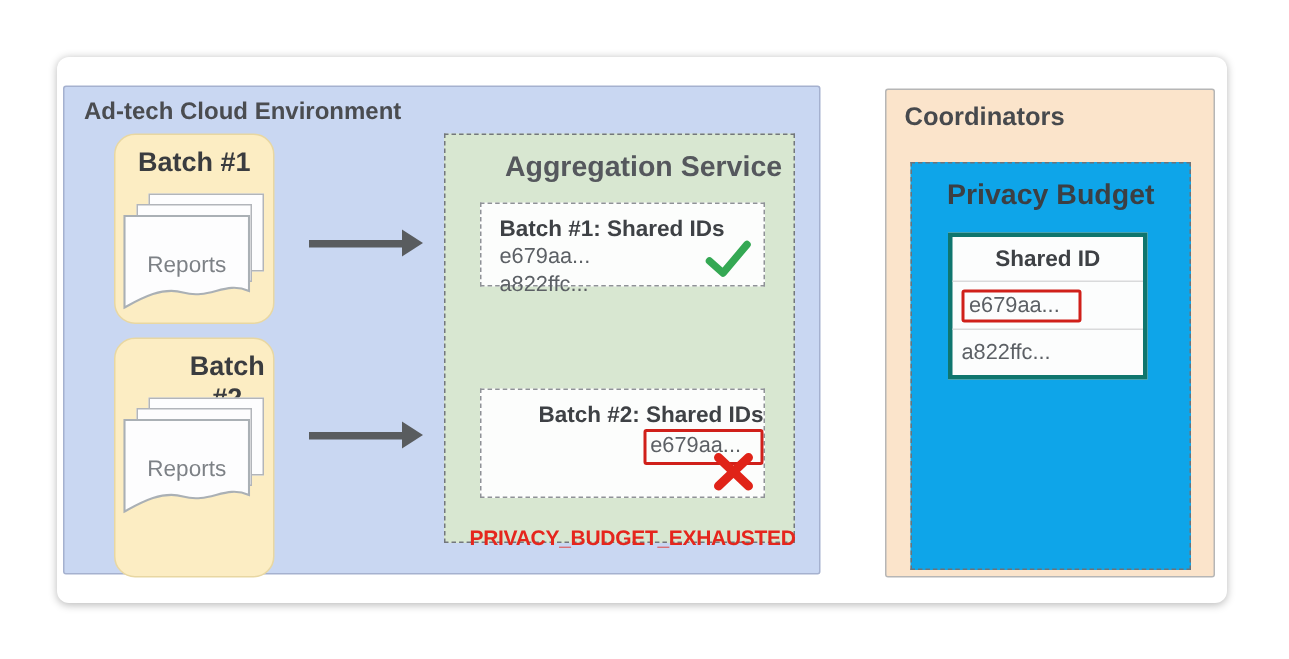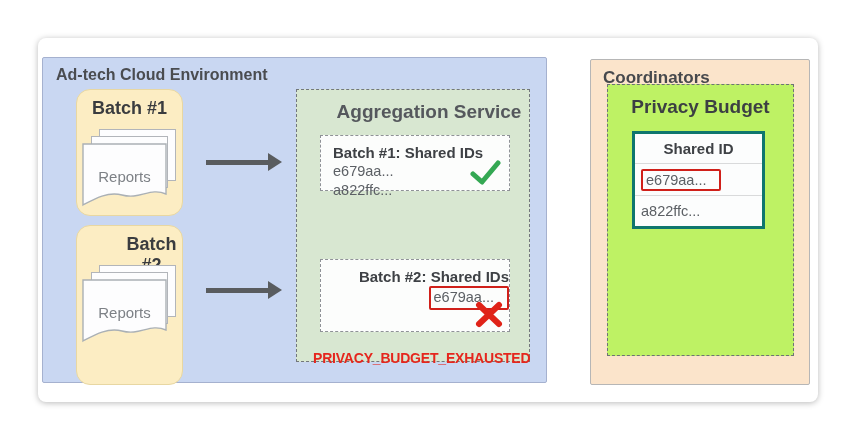--- a/index.html
+++ b/index.html
@@ -51,22 +51,22 @@
   .status-icon { position:absolute; }
   .check-icon { right:8px; bottom:4px; }
   .cross-icon { right:6px; bottom:3px; }
   .error-label { position:absolute; left:16px; top:260px; font-size:14px; font-weight:bold;
                  color:#e5261d; letter-spacing:-0.2px; white-space:nowrap; }
 
   
   .coord-box { position:absolute; left:590px; top:59px; width:220px; height:326px;
                background:#fbe4cb; border:1.5px solid #b6b6b6; border-radius:2px; }
   .coord-title { position:absolute; left:12px; top:8px; font-size:17px; font-weight:bold; color:#47494d; }
-  .budget-box { position:absolute; left:16px; top:24px; width:187px; height:272px;
-                background:#bef264; border:1.5px dashed #6e7277; }
+  .budget-box { position:absolute; left:16px; top:48px; width:187px; height:272px;
+                background:#0ea5e9; border:1.5px dashed #6e7277; }
   .budget-title { text-align:center; margin-top:11px; font-size:19px; font-weight:bold; color:#3c3f43; }
 
   .id-table { position:absolute; left:24px; top:46px; width:133px;
               background:#fcfdfd; border:3px solid #0f766e; }
   .id-table-header { height:30px; line-height:30px; text-align:center; font-size:15px;
                      font-weight:bold; color:#3e4145; border-bottom:1px solid #d9dadb; }
   .id-row { height:31px; display:flex; align-items:center; padding-left:6px;
             font-size:14.5px; color:#5c6065; }
   .id-row + .id-row { border-top:1px solid #d9dadb; }
   .id-red-outline { display:inline-block; border:2px solid #d0201a; border-radius:2px;

